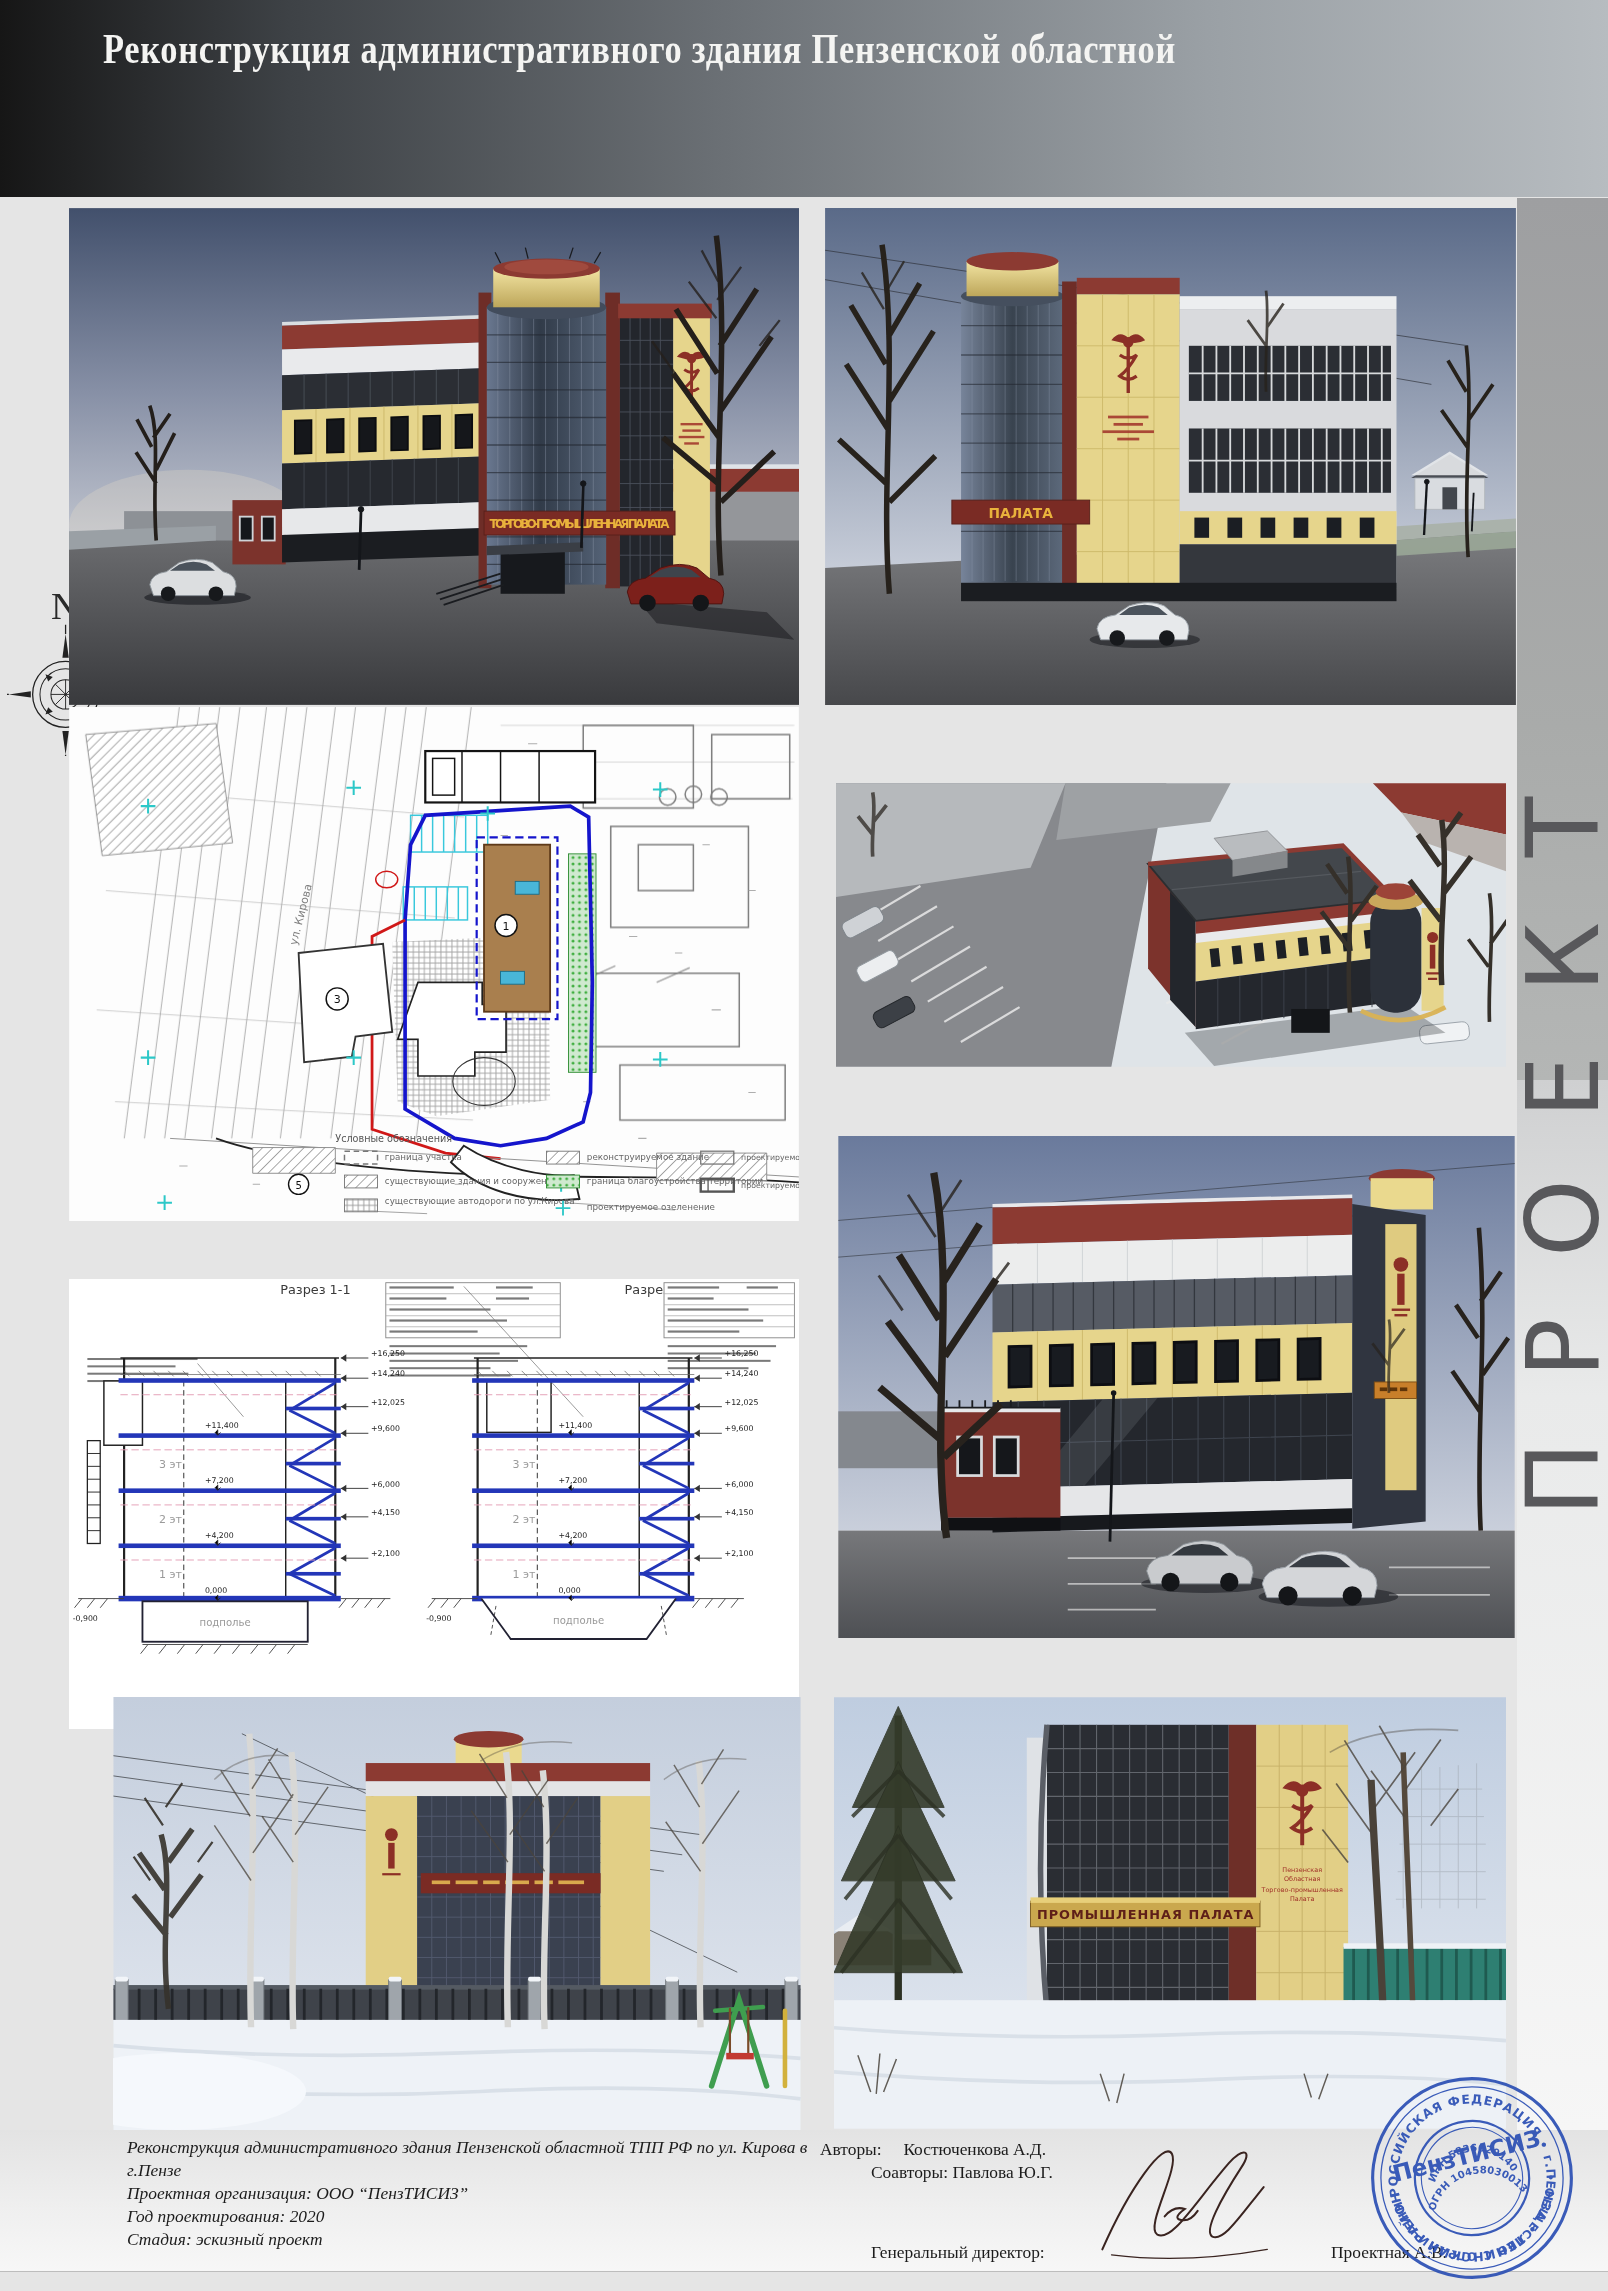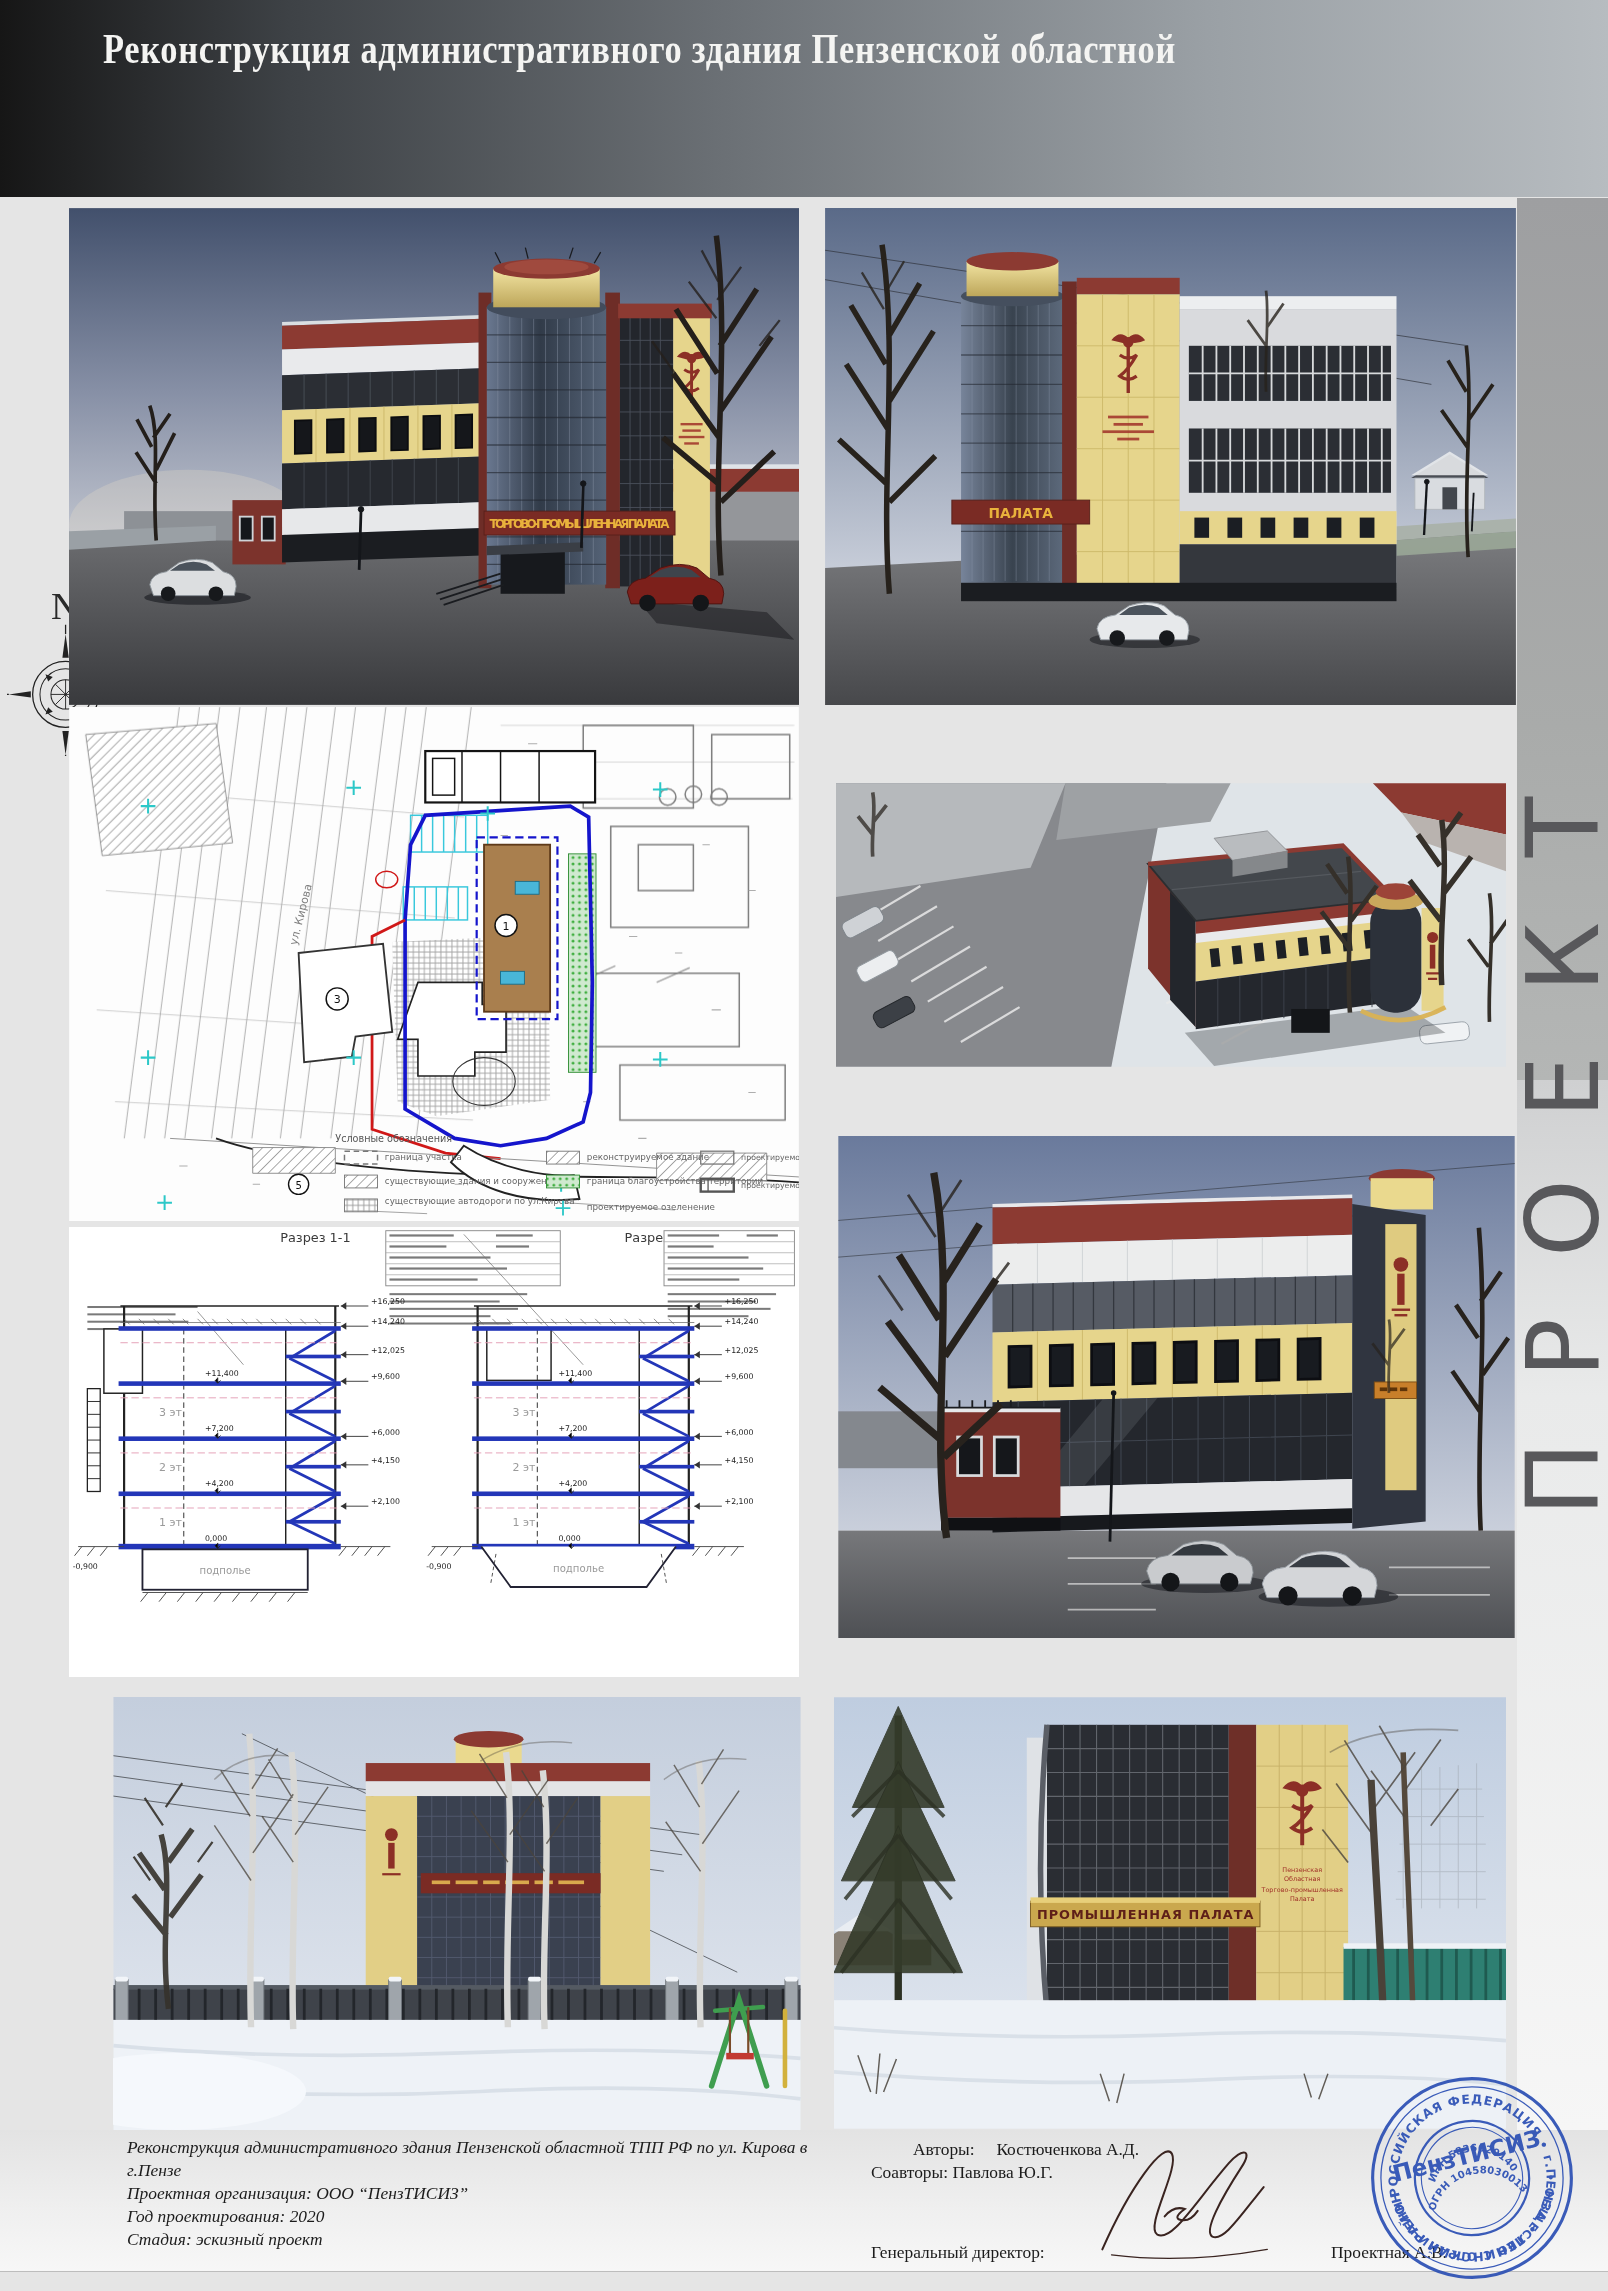--- a/index.html
+++ b/index.html
@@ -570,21 +570,21 @@
         <path d="M29,18 l14,-10 q23,-8 41,0 l12,10 Z" fill="#383d44"></path>
         <circle cx="28" cy="49" r="10.5" fill="#141619"></circle>
             <circle cx="98" cy="49" r="10.5" fill="#141619"></circle>
       </g>
     </g>
     <path d="M300,282 L296,442" stroke="#14161a" stroke-width="3"></path>
         <circle cx="300" cy="280" r="3" fill="#14161a"></circle>
   </svg>
   </div>
 
-  <div class="img-frame" style="left:69px;top:1227px;width:730px;height:450px;">
+  <div class="img-frame" style="left:69px;top:1279px;width:730px;height:450px;">
   <svg width="730" height="450" viewBox="0 0 795 490" font-family="DejaVu Sans,sans-serif">
     <rect width="795" height="490" fill="#ffffff"></rect>
     <text x="230" y="16" font-size="14" fill="#3a3a3a">Разрез 1-1</text>
     <text x="605" y="16" font-size="14" fill="#3a3a3a">Разрез 2-2</text>
 
     <g transform="translate(345,4)">
       <rect width="190" height="60" fill="#fff" stroke="#888"></rect>
       <path d="M0,12h190M0,24h190M0,36h190M0,48h190" stroke="#aaa" stroke-width=".8"></path>
       <g fill="#7a7a7a">
             <rect x="4" y="4" width="70" height="2.4"></rect>
@@ -973,21 +973,21 @@
   </div>
 
   <div class="footer-band"></div>
   <div class="ftext" style="left:127px;top:2136px;width:762px;white-space:normal;font-style:italic;">
     <div>Реконструкция административного здания Пензенской областной ТПП РФ по ул. Кирова в</div>
     <div>г.Пензе</div>
     <div>Проектная организация: ООО “ПензТИСИЗ”</div>
     <div>Год проектирования: 2020</div>
     <div>Стадия: эскизный проект</div>
   </div>
-  <div class="ftext" style="left:913px;top:2138px;">
+  <div class="ftext" style="left:820px;top:2138px;">
     <span>Авторы:</span>&nbsp;&nbsp;&nbsp;&nbsp;
     <span>Костюченкова А.Д.</span>
   </div>
   <div class="ftext" style="left:871px;top:2161px;">Соавторы: Павлова Ю.Г.</div>
   <div class="ftext" style="left:871px;top:2241px;">Генеральный директор:</div>
   <div class="ftext" style="left:1331px;top:2241px;">Проектная А.В.</div>
 
   <svg class="abs" style="left:1084px;top:2132px;" width="220" height="133" viewBox="0 0 240 145">
     <g stroke="#3a2420" stroke-width="2.2" fill="none" stroke-linecap="round">
       <path d="M20,128 C50,60 88,8 96,24 C104,40 66,104 80,112 C96,120 120,78 158,34 C174,16 184,20 172,38 C150,72 130,108 140,114 C152,120 170,92 196,60"></path>

